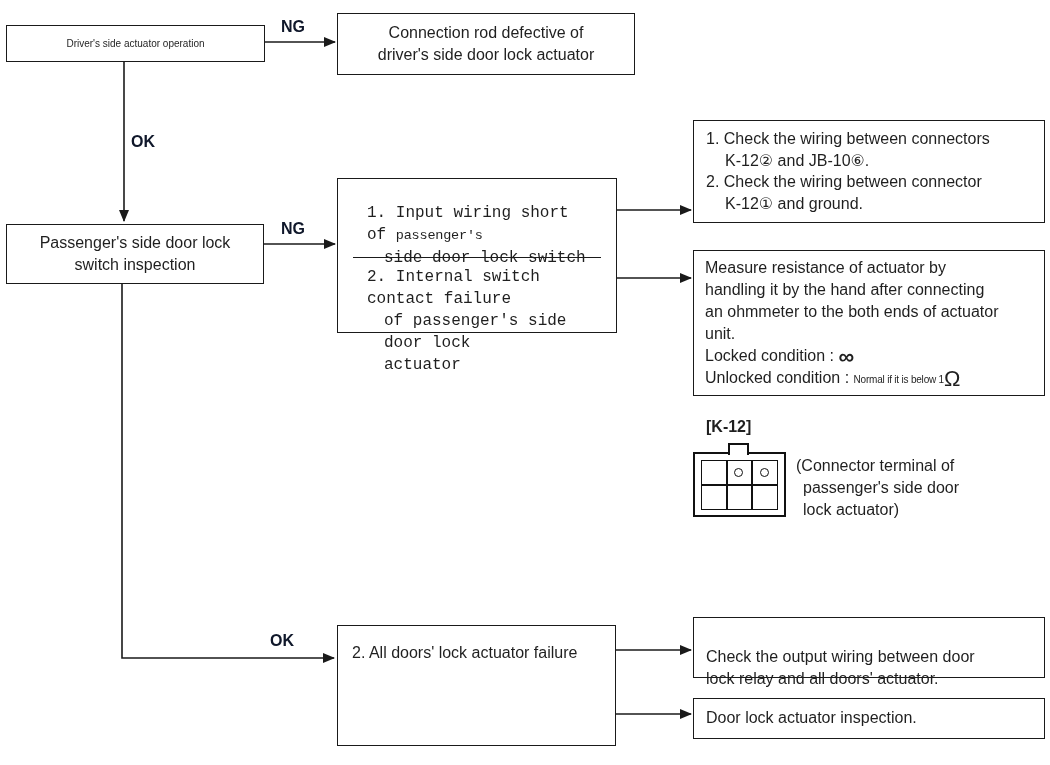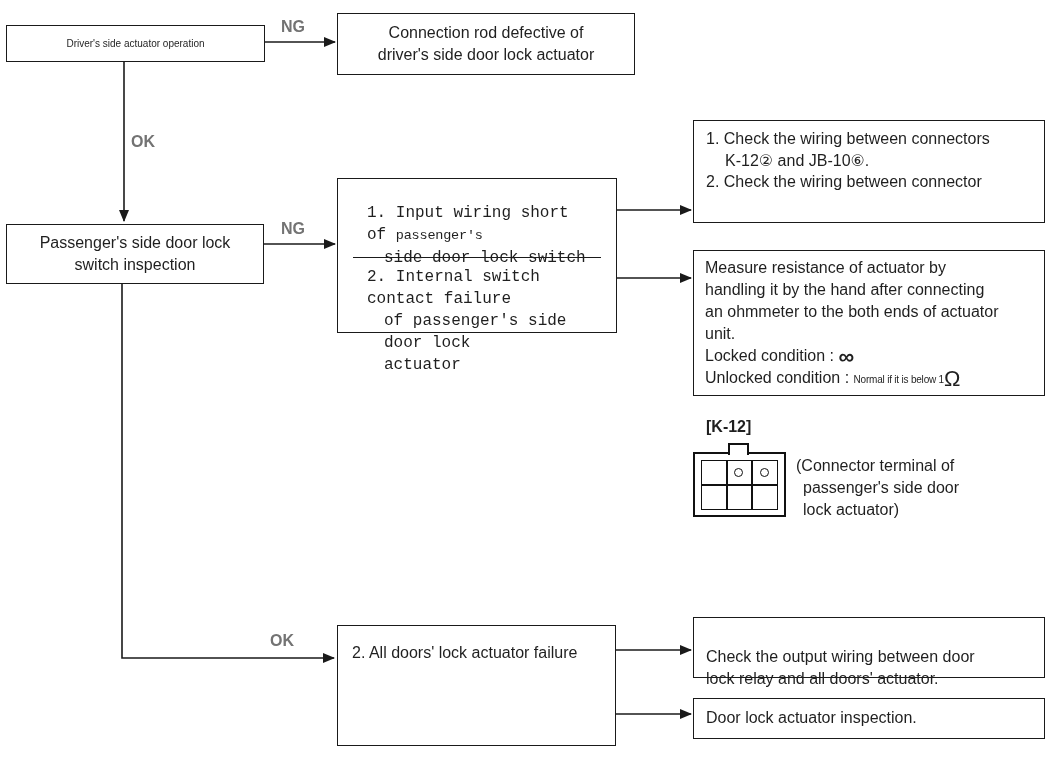--- a/index.html
+++ b/index.html
@@ -14,21 +14,21 @@
     font-size:16px; line-height:22px;
   }
   .center { display:flex; align-items:center; justify-content:center; text-align:center; }
   .prelines { white-space:pre-line; }
   .cellwrap { display:flex; flex-direction:column; }
   .cell { box-sizing:border-box; padding:8px 8px 0 14px; }
   .cell.divider { border-bottom:1.6px solid #1a1a1a; }
   .cont { padding-left:17px; }
   .cont2 { padding-left:19px; }
   .small-inline { font-size:13.5px; letter-spacing:-0.2px; }
-  .flow-label { position:absolute; font-size:16px; font-weight:bold; color:#737373; }
+  .flow-label { position:absolute; font-size:16px; font-weight:bold; color:#0f172a; }
   .svglayer { position:absolute; left:0; top:0; pointer-events:none; }
   .pad-list { padding:7px 10px 0 12px; }
   .infinity { font-size:22px; font-weight:bold; line-height:18px; vertical-align:-3px; }
   .omega { font-size:22px; line-height:18px; vertical-align:-3px; }
   .unlocked-rest { font-size:10px; letter-spacing:-0.2px; }
   
   .conn-outer { position:absolute; left:693px; top:452px; width:93px; height:65px;
     box-sizing:border-box; border:2.5px solid #111; background:#fff; z-index:1; }
   .conn-tab { position:absolute; left:728px; top:443px; width:21px; height:12px;
     box-sizing:border-box; border:2.2px solid #111; border-bottom:none; background:#fff; z-index:2; }
@@ -91,20 +91,21 @@
       <div>2. Internal switch contact failure</div>
       <div class="cont">of passenger's side door lock</div>
       <div class="cont">actuator</div>
     </div>
   </div>
 
   <div class="fbox pad-list" style="left:693px; top:120px; width:352px; height:103px; line-height:21.5px;">
     <div>1. Check the wiring between connectors</div>
     <div class="cont2">K-12② and JB-10⑥.</div>
     <div>2. Check the wiring between connector</div>
+    <div class="cont2">K-12① and ground.</div>
   </div>
 
   <div class="fbox" style="left:693px; top:250px; width:352px; height:146px; padding:6px 6px 0 11px;">
     <div>Measure resistance of actuator by</div>
     <div>handling it by the hand after connecting</div>
     <div>an ohmmeter to the both ends of actuator</div>
     <div>unit.</div>
     <div><span>Locked condition : </span><span class="infinity">∞</span></div>
     <div><span>Unlocked condition : </span><span class="unlocked-rest">Normal if it is below 1</span><span class="omega">Ω</span></div>
   </div>

